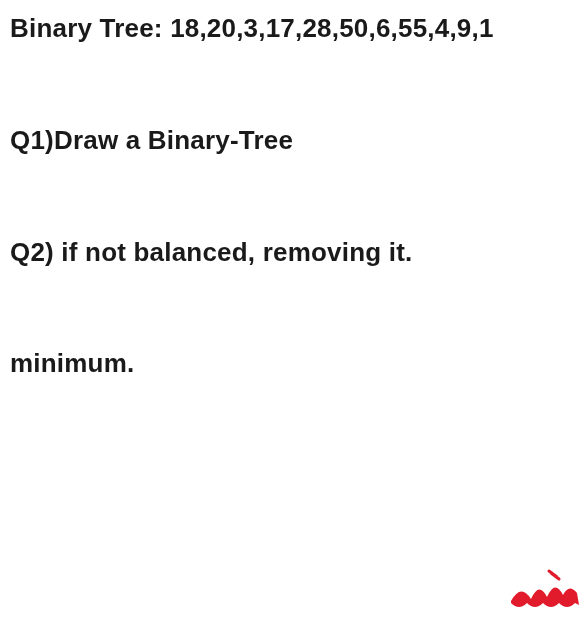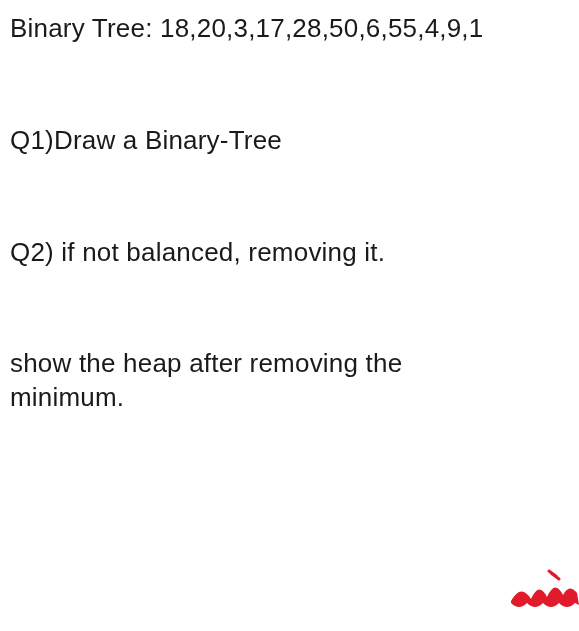--- a/index.html
+++ b/index.html
@@ -16,20 +16,21 @@
       position: relative;
       padding: 12px 10px;
     }
     .line {
       font-size: 26px;
       line-height: 1.3;
       letter-spacing: 0.2px;
     }
     .block {
       margin-bottom: 78px;
+      font-weight: bold;
     }
     .block-last {
       margin-bottom: 0;
     }
     .scribble {
       position: absolute;
       bottom: 18px;
       right: 0;
       width: 78px;
       height: 50px;
@@ -49,21 +50,20 @@
 
 <div class="block">
   <div class="line">Q1)Draw a Binary-Tree</div>
 </div>
 
 <div class="block">
   <div class="line">Q2) if not balanced, removing it.</div>
 </div>
 
 <div class="block block-last">
-  <div class="line">show the heap after removing the</div>
   <div class="line">minimum.</div>
 </div>
 
 <div class="scribble">
   <svg viewBox="0 0 78 50">
     <path d="M 10 38 Q 20 20 30 36 Q 38 18 46 34 Q 54 16 62 32 Q 68 20 76 30 L 78 42 L 74 40 Q 66 48 58 40 Q 50 48 42 40 Q 34 48 26 40 Q 18 48 10 40 Z" stroke="none" fill="#e21b2c"></path>
     <path d="M 48 8 L 56 14 L 50 10 L 58 16" stroke-width="3" fill="none" stroke-linecap="round" stroke="#e21b2c"></path>
   </svg>
 </div>
 

